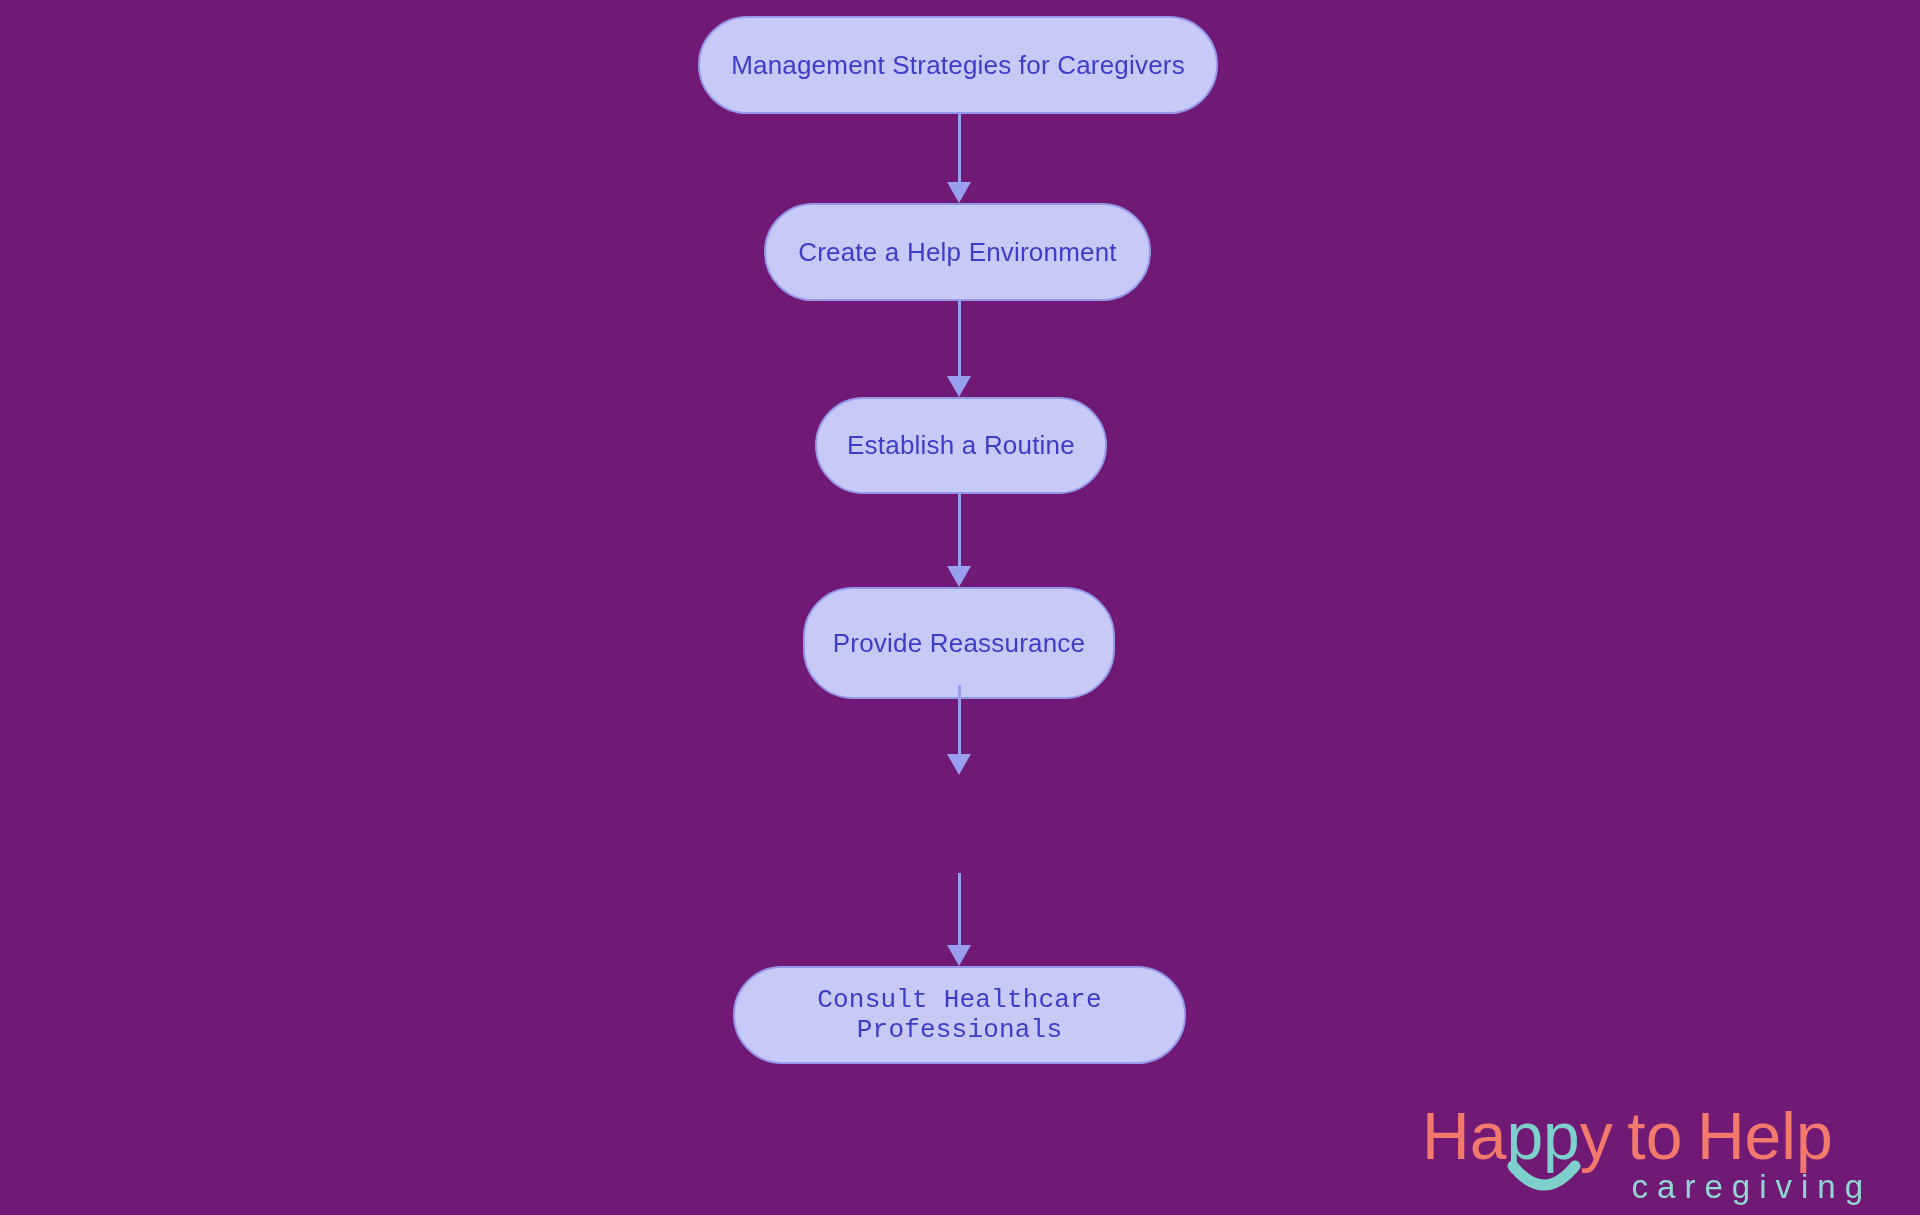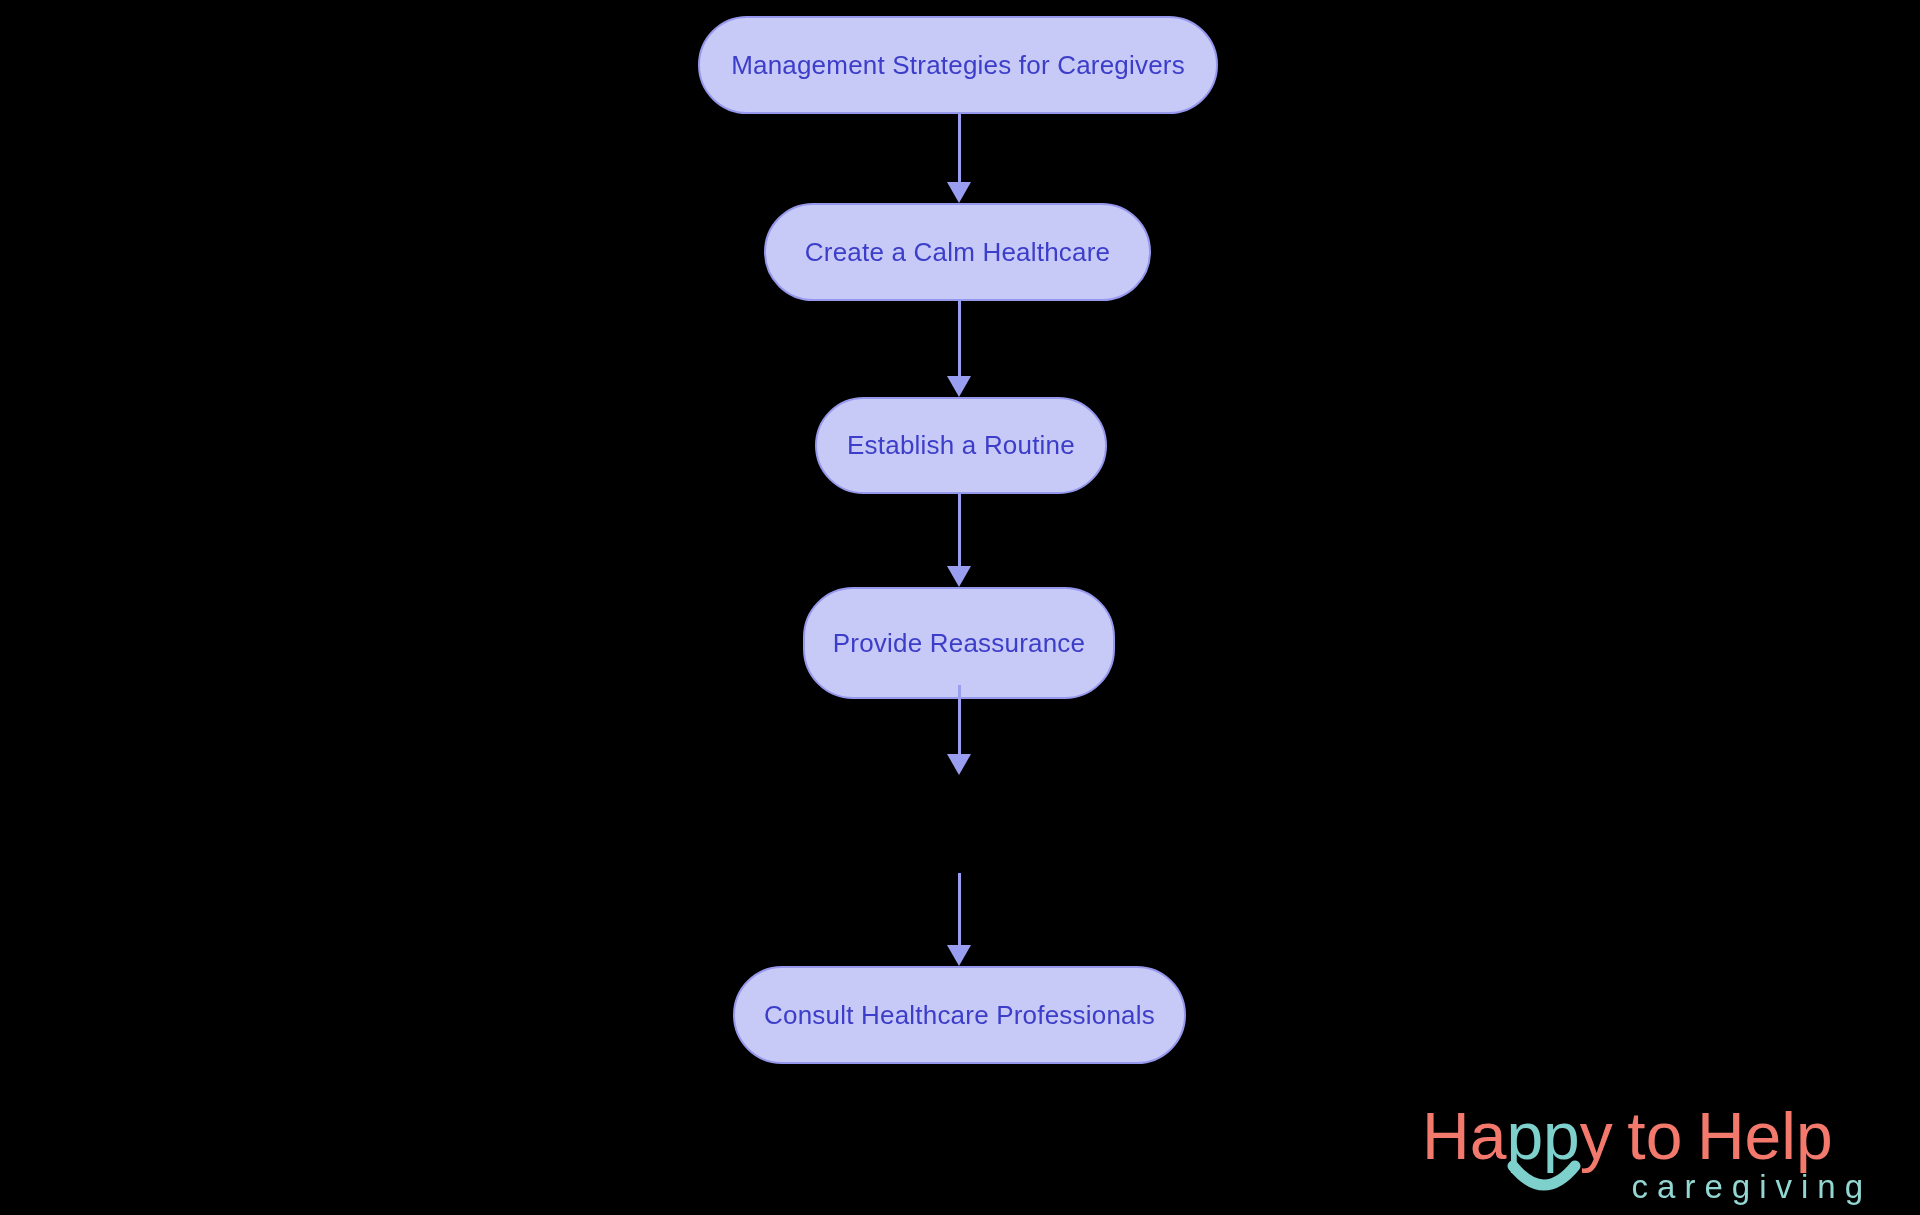--- a/index.html
+++ b/index.html
@@ -5,21 +5,21 @@
   html, body {
     margin: 0;
     padding: 0;
     background: #ffffff;
     font-family: "Liberation Sans", "DejaVu Sans", sans-serif;
   }
   .canvas {
     position: relative;
     width: 1920px;
     height: 1215px;
-    background: #000000;
+    background: #701a75;
     overflow: hidden;
   }
 
   
   .node {
     position: absolute;
     box-sizing: border-box;
     background: #c7c9f7;
     border: 2px solid #9598ec;
     border-radius: 50px;
@@ -29,21 +29,21 @@
     color: #3c3dc8;
     font-size: 26px;
     letter-spacing: 0.2px;
     text-align: center;
   }
   .node-1 { left: 698px; top: 16px;  width: 520px; height: 98px; }
   .node-2 { left: 764px; top: 203px; width: 387px; height: 98px; }
   .node-3 { left: 815px; top: 397px; width: 292px; height: 97px; }
   .node-4 { left: 803px; top: 587px; width: 312px; height: 112px; }
   .node-5 { left: 735px; top: 775px; width: 453px; height: 98px; }
-  .node-6 { left: 733px; top: 966px; width: 453px; height: 98px; }
+  .node-6 { left: 733px; top: 966px; width: 453px; height: 98px; font-family: Liberation Mono, monospace; }
 
   
   .arrow {
     position: absolute;
     left: 947px;          
     width: 24px;
     display: flex;
     flex-direction: column;
     align-items: center;
   }
@@ -104,21 +104,21 @@
 </style>
 </head>
 <body>
 
 <div class="canvas">
 
   <div class="node node-1">
     <span>Management Strategies for Caregivers</span>
   </div>
   <div class="node node-2">
-    <span>Create a Calm Healthcare</span>
+    <span>Create a Help Environment</span>
   </div>
   <div class="node node-3">
     <span>Establish a Routine</span>
   </div>
   <div class="node node-4">
     <span>Provide Reassurance</span>
   </div>
   <div class="node node-6">
     <span>Consult Healthcare Professionals</span>
   </div>

